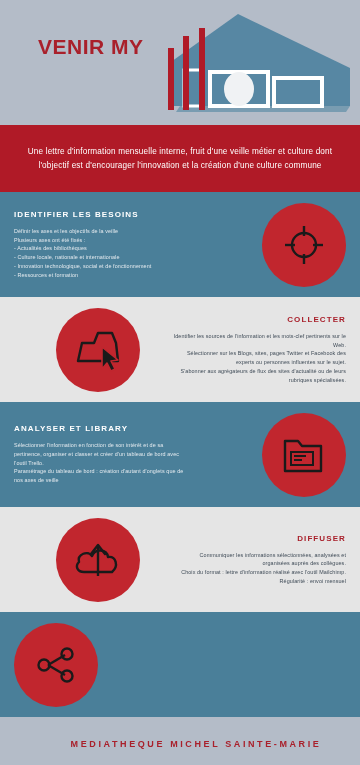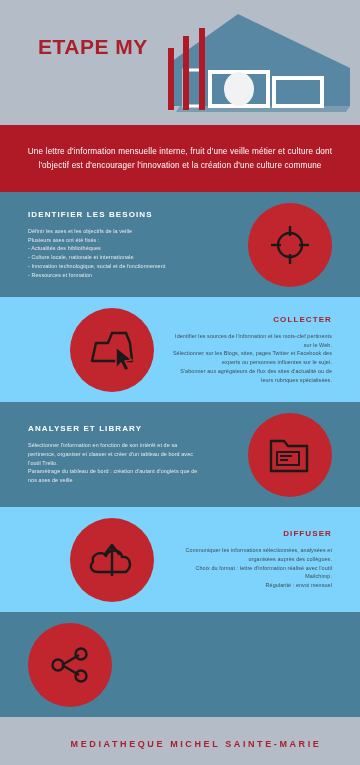--- a/index.html
+++ b/index.html
@@ -34,24 +34,24 @@
   }
   .banner-text {
     font-size:8.2px; line-height:1.65;
     text-align:center; letter-spacing:0.15px;
   }
 
   
   .section {
     height:105px; position:relative;
     display:flex; align-items:center;
-    padding:0 28px;
+    padding:0 14px;
   }
   .section.teal { background:#4a7f99; }
-  .section.gray { background:#7dd3fc;gap:16px; }
+  .section.gray { background:#e5e5e5;gap:16px; }
   .section.icon-right { justify-content:space-between; }
   .section.icon-left  { justify-content:space-between; flex-direction:row; }
 
   .txtblock { width:175px; }
   .txtblock.right { text-align:right; }
   .sec-title {
     font-size:8px; font-weight:bold;
     letter-spacing:1.1px; margin-bottom:7px;
     line-height:1.25;
   }
@@ -81,21 +81,21 @@
     font-size:9px; letter-spacing:2.6px;margin-left:32px;
   }
 </style>
 </head>
 <body>
 
 <div class="page">
 
   <div class="header">
     <div class="logo">
-      <span>ETAPE MY</span>
+      <span>VENIR MY</span>
     </div>
     <svg class="building" width="205" height="115" viewBox="0 0 205 115">
       <polygon points="88,8 200,62 200,72 18,72 18,58" fill="#5787a3"></polygon>
       <polygon points="22,62 200,62 200,100 22,100" fill="#5787a3"></polygon>
       <polygon points="30,100 200,100 196,106 26,106" fill="#6f96ad" opacity="0.85"></polygon>
       <rect x="60" y="66" width="58" height="34" fill="none" stroke="#ffffff" stroke-width="4"></rect>
       <rect x="124" y="72" width="48" height="28" fill="none" stroke="#ffffff" stroke-width="4"></rect>
       <rect x="34" y="64" width="18" height="36" fill="none" stroke="#ffffff" stroke-width="3"></rect>
       <ellipse cx="89" cy="83" rx="15" ry="17" fill="#f0f2f4"></ellipse>
       <rect x="18" y="42" width="6" height="62" fill="#b01a27"></rect>

